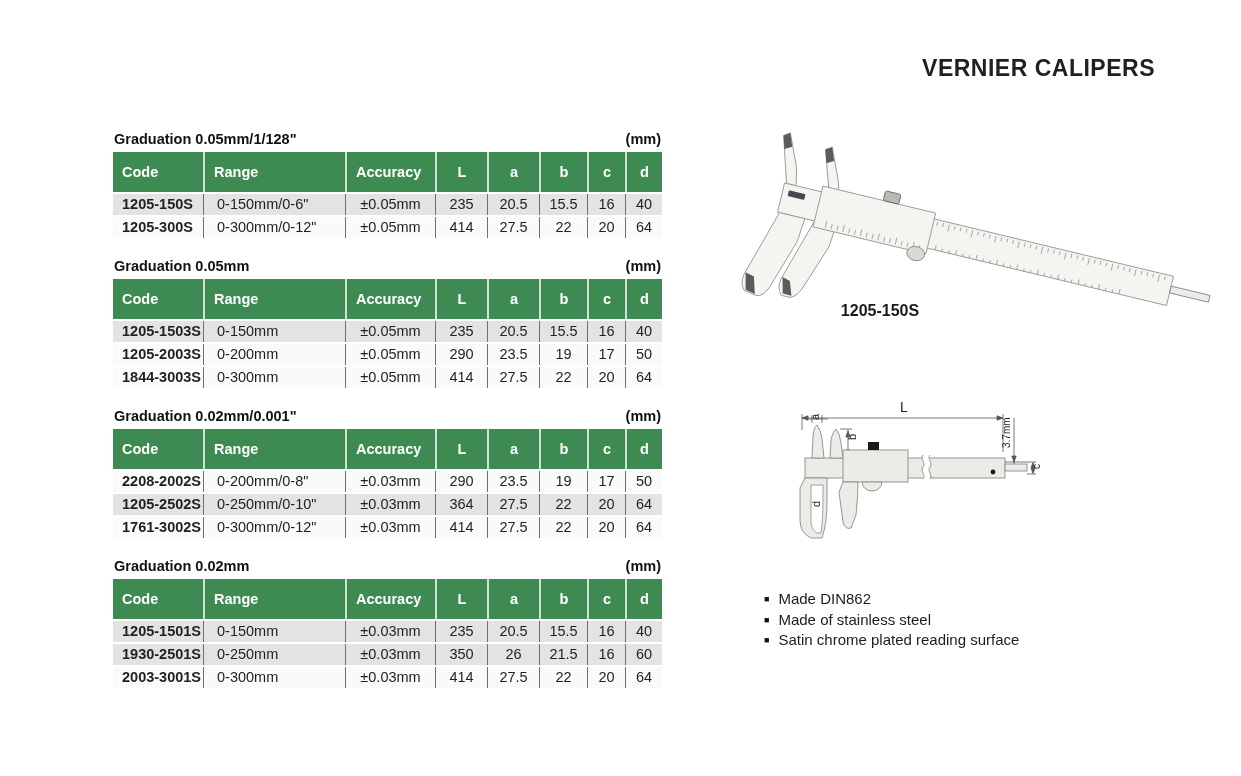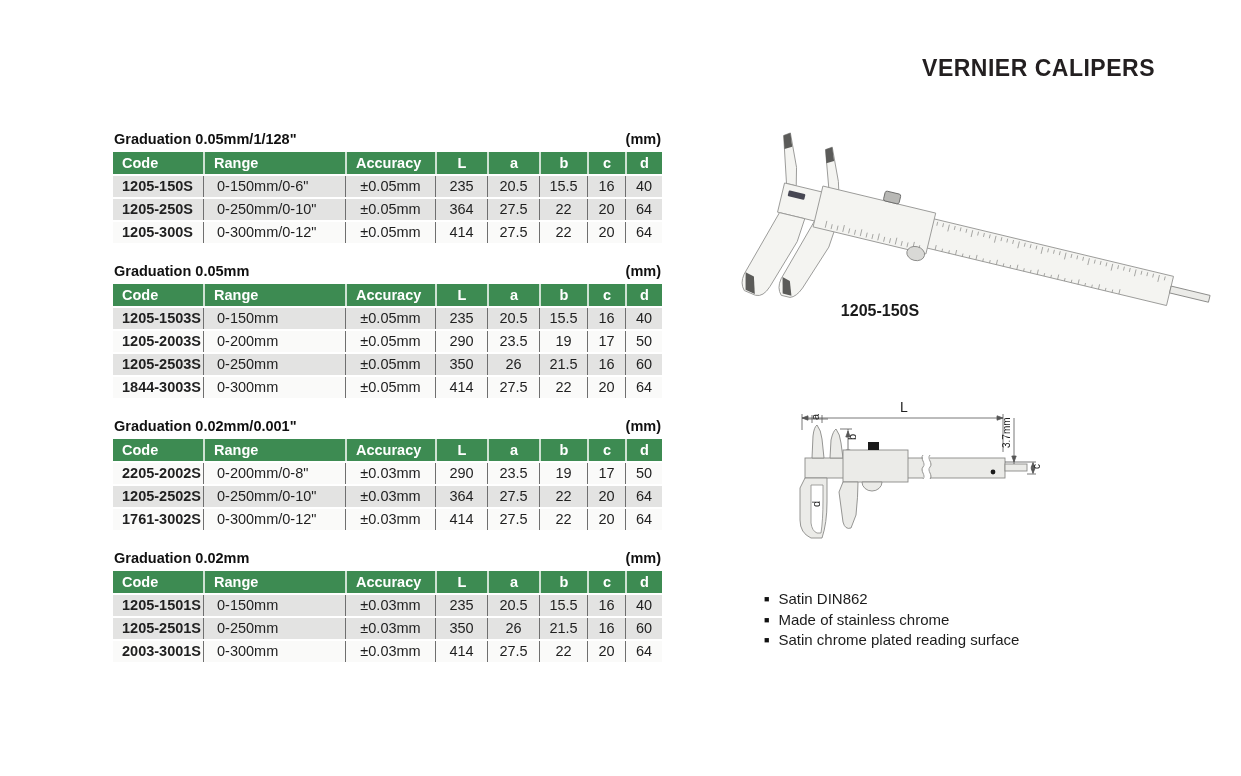--- a/index.html
+++ b/index.html
@@ -22,21 +22,21 @@
     display:flex; justify-content:space-between; align-items:baseline;
     font-size:14.5px; font-weight:bold; color:#111; margin:0 1px 3px 1px;
   }
   table.spec {
     width:549px; table-layout:fixed;
     border-collapse:separate; border-spacing:0 2px;
     font-size:14.5px;
   }
   table.spec th {
     background:var(--green,#3d8b52); color:#ffffff; font-weight:bold;
-    height:22px; padding:0; line-height:22px;
+    height:22px; padding:9px; line-height:22px;
     border-left:2px solid rgba(255,255,255,.75);
   }
   table.spec th:first-child { border-left:none; }
   table.spec td {
     height:21px; padding:0; line-height:21px;
     border-left:1px solid #6f6f6f; white-space:nowrap; overflow:hidden;
   }
   table.spec td:first-child { border-left:none; }
   table.spec tr.odd  td { background:#e3e3e2; }
   table.spec tr.even td { background:#fafaf9; }
@@ -103,30 +103,20 @@
           <tr class="odd">
             <td class="code al">1205-150S</td>
             <td class="al2">0-150mm/0-6"</td>
             <td class="ac">±0.05mm</td>
             <td class="ac">235</td>
             <td class="ac">20.5</td>
             <td class="ac">15.5</td>
             <td class="ac">16</td>
             <td class="ac">40</td>
           </tr>
-          <tr class="odd">
-            <td class="code al">1205-250S</td>
-            <td class="al2">0-250mm/0-10"</td>
-            <td class="ac">±0.05mm</td>
-            <td class="ac">364</td>
-            <td class="ac">27.5</td>
-            <td class="ac">22</td>
-            <td class="ac">20</td>
-            <td class="ac">64</td>
-          </tr>
           <tr class="even">
             <td class="code al">1205-300S</td>
             <td class="al2">0-300mm/0-12"</td>
             <td class="ac">±0.05mm</td>
             <td class="ac">414</td>
             <td class="ac">27.5</td>
             <td class="ac">22</td>
             <td class="ac">20</td>
             <td class="ac">64</td>
           </tr>
@@ -176,30 +166,20 @@
           <tr class="even">
             <td class="code al">1205-2003S</td>
             <td class="al2">0-200mm</td>
             <td class="ac">±0.05mm</td>
             <td class="ac">290</td>
             <td class="ac">23.5</td>
             <td class="ac">19</td>
             <td class="ac">17</td>
             <td class="ac">50</td>
           </tr>
-          <tr class="odd">
-            <td class="code al">1205-2503S</td>
-            <td class="al2">0-250mm</td>
-            <td class="ac">±0.05mm</td>
-            <td class="ac">350</td>
-            <td class="ac">26</td>
-            <td class="ac">21.5</td>
-            <td class="ac">16</td>
-            <td class="ac">60</td>
-          </tr>
           <tr class="even">
             <td class="code al">1844-3003S</td>
             <td class="al2">0-300mm</td>
             <td class="ac">±0.05mm</td>
             <td class="ac">414</td>
             <td class="ac">27.5</td>
             <td class="ac">22</td>
             <td class="ac">20</td>
             <td class="ac">64</td>
           </tr>
@@ -230,21 +210,21 @@
             <th class="al">Accuracy</th>
             <th class="ac">L</th>
             <th class="ac">a</th>
             <th class="ac">b</th>
             <th class="ac">c</th>
             <th class="ac">d</th>
           </tr>
         </thead>
       <tbody>
           <tr class="even">
-            <td class="code al">2205-2002S</td>
+            <td class="code al">2208-2002S</td>
             <td class="al2">0-200mm/0-8"</td>
             <td class="ac">±0.03mm</td>
             <td class="ac">290</td>
             <td class="ac">23.5</td>
             <td class="ac">19</td>
             <td class="ac">17</td>
             <td class="ac">50</td>
           </tr>
           <tr class="odd">
             <td class="code al">1205-2502S</td>
@@ -303,21 +283,21 @@
             <td class="code al">1205-1501S</td>
             <td class="al2">0-150mm</td>
             <td class="ac">±0.03mm</td>
             <td class="ac">235</td>
             <td class="ac">20.5</td>
             <td class="ac">15.5</td>
             <td class="ac">16</td>
             <td class="ac">40</td>
           </tr>
           <tr class="odd">
-            <td class="code al">1205-2501S</td>
+            <td class="code al">1930-2501S</td>
             <td class="al2">0-250mm</td>
             <td class="ac">±0.03mm</td>
             <td class="ac">350</td>
             <td class="ac">26</td>
             <td class="ac">21.5</td>
             <td class="ac">16</td>
             <td class="ac">60</td>
           </tr>
           <tr class="even">
             <td class="code al">2003-3001S</td>
@@ -421,23 +401,23 @@
       <path d="M235,72 h31 M257,84 h9 M263,72 V84"></path>
       <path d="M263,73 l-2,4.5 h4 Z M263,83 l-2,-4.5 h4 Z" fill="#555"></path>
     </g>
     <text x="270" y="79" font-size="10" transform="rotate(-90 270 79)">c</text>
   </svg>
 </div>
 
 <ul class="features" id="features-root">
     <li>
       <span class="sq">■</span>
-      <span>Satin DIN862</span>
+      <span>Made DIN862</span>
     </li>
     <li>
       <span class="sq">■</span>
-      <span>Made of stainless chrome</span>
+      <span>Made of stainless steel</span>
     </li>
     <li>
       <span class="sq">■</span>
       <span>Satin chrome plated reading surface</span>
     </li>
   </ul>
 
 </body></html>

